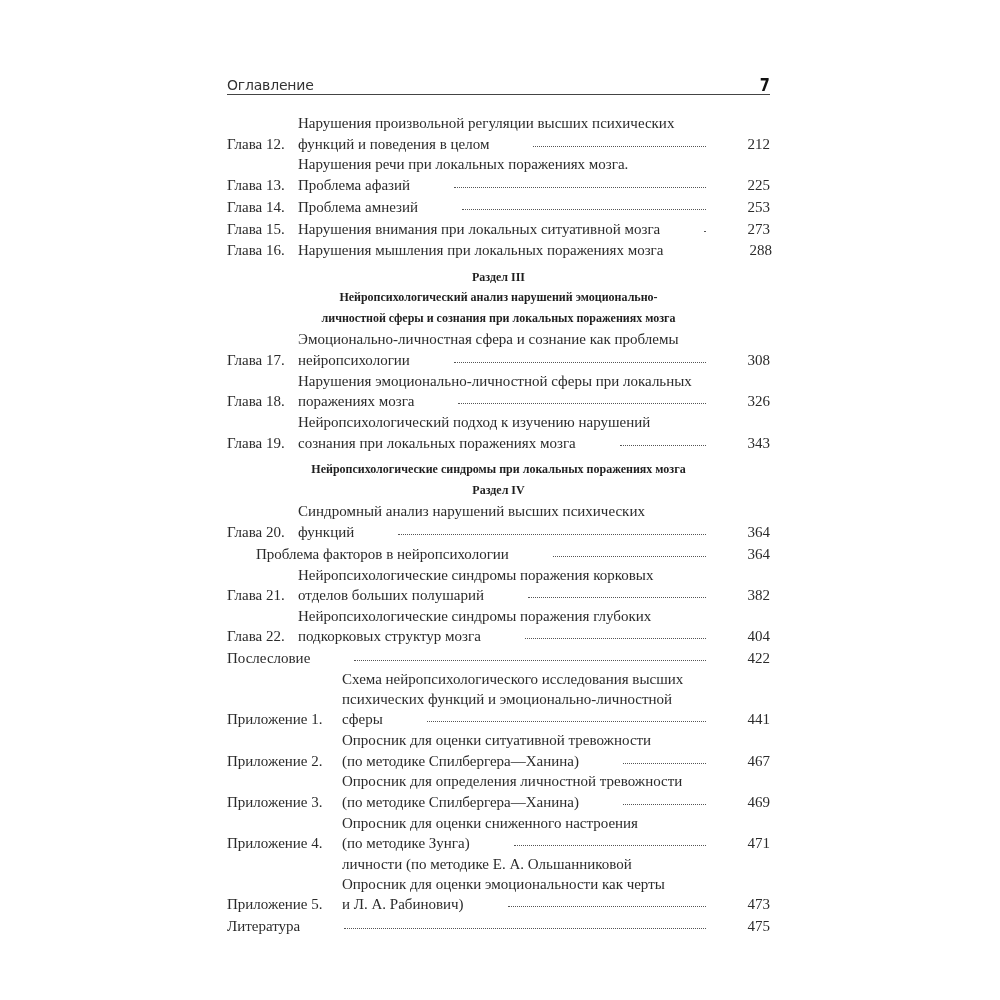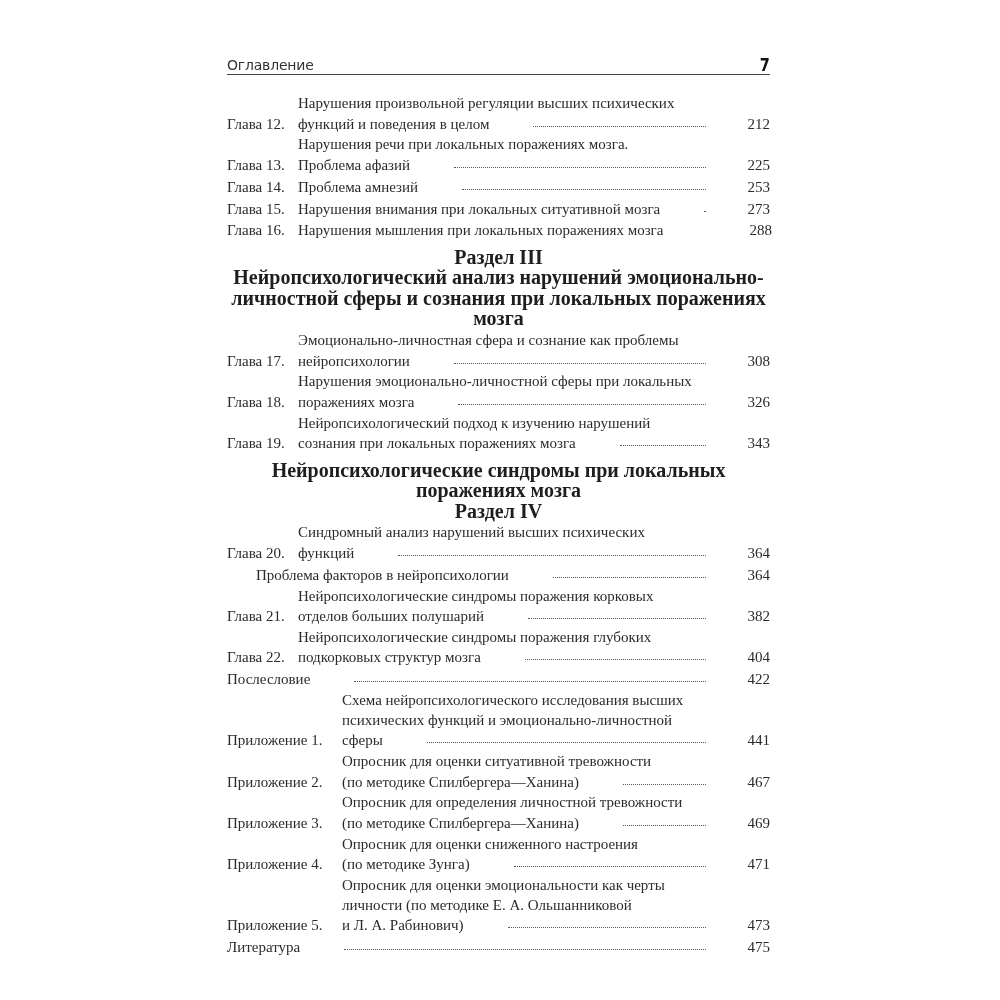--- a/index.html
+++ b/index.html
@@ -11,21 +11,21 @@
       width: 1000px;
       height: 1000px;
       position: relative;
       overflow: hidden;
       font-family: "Liberation Serif", "DejaVu Serif", serif;
       color: #2b2b2b;
     }
     .page {
       position: absolute;
       left: 227px;
-      top: 52px;
+      top: 72px;
       width: 543px;
     }
     .running-head {
       display: flex;
       justify-content: space-between;
       align-items: flex-end;
       border-bottom: 1.5px solid #444;
       height: 21px;
       padding-bottom: 1px;
     }
@@ -93,21 +93,21 @@
     .pagenum {
       flex: 0 0 auto;
     }
     .entry.sub {
       padding-left: 29px;
     }
     .entry.plain .last { width: 100%; }
     .section {
       text-align: center;
       font-weight: bold;
-      font-size: 20px;
+      font-size: 12px;
       line-height: 20.5px;
       color: #1e1e1e;
       margin: 6px 0 2px 0;
     }
     .section .sec-title-line { display: block; }
   </style>
 </head>
 <body>
 
 <div class="page">
@@ -314,22 +314,22 @@
           <span class="last">
               <span>(по методике Зунга)</span>
               <span class="dots"></span>
               <span class="pagenum">471</span>
             </span>
         </span>
       </div>
       <div class="entry appendix">
         <span class="label">Приложение 5.</span>
         <span class="body">
+          <span class="line">личности (по методике Е. А. Ольшанниковой</span>
           <span class="line">Опросник для оценки эмоциональности как черты</span>
-          <span class="line">личности (по методике Е. А. Ольшанниковой</span>
           <span class="last">
               <span>и Л. А. Рабинович)</span>
               <span class="dots"></span>
               <span class="pagenum">473</span>
             </span>
         </span>
       </div>
     </div>
 
     <div class="entry plain">

